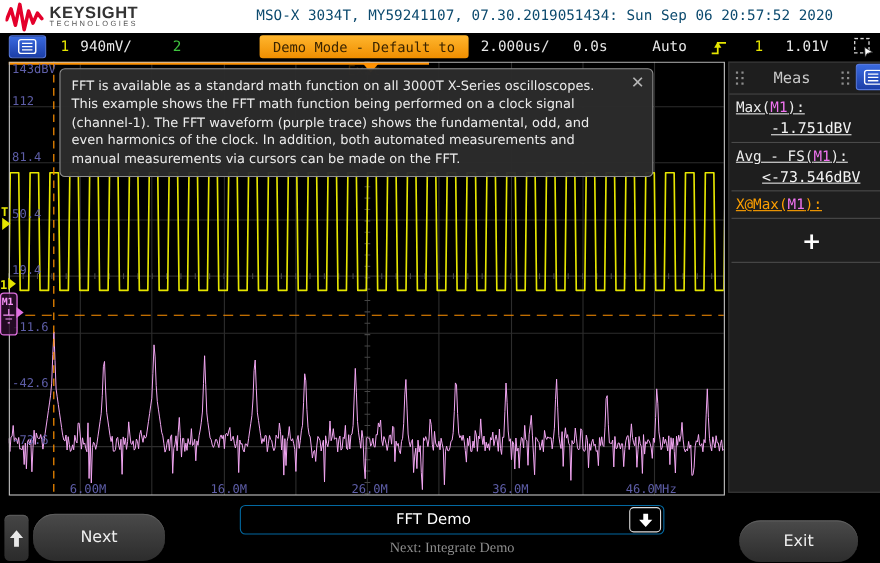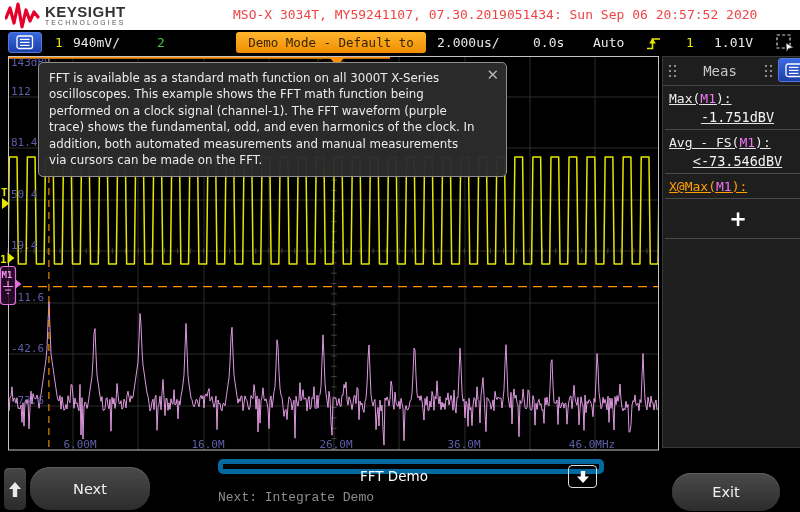--- a/index.html
+++ b/index.html
@@ -5,40 +5,40 @@
   html,body{margin:0;padding:0;background:#000;}
   body{position:relative;width:800px;height:512px;overflow:hidden;
        font-family:"DejaVu Sans Mono",monospace;-webkit-font-smoothing:none;}
 
   
   .header{position:absolute;left:0;top:0;width:800px;height:30px;background:#fff;}
   .logo{position:absolute;left:5px;top:1px;display:flex;align-items:center;}
   .brand{margin-left:4px;line-height:1;}
   .brand .name{font-family:"Liberation Sans",sans-serif;font-weight:bold;font-size:15px;color:#333;letter-spacing:.5px;}
   .brand .sub{font-family:"Liberation Sans",sans-serif;font-size:6.8px;color:#555;letter-spacing:2.2px;margin-top:1px;}
-  .scope-title{position:absolute;left:233px;top:7px;font-size:13px;color:#ef4444;white-space:pre;}
+  .scope-title{position:absolute;left:233px;top:7px;font-size:13px;color:#0c4a6e;white-space:pre;}
 
   
   .toolbar{position:absolute;left:0;top:30px;width:800px;height:26px;background:#000;color:#e8e8e8;font-size:13px;}
   .toolbar .item{position:absolute;top:0;line-height:26px;}
   .menu-btn{position:absolute;left:8px;top:2px;width:34px;height:21px;background:linear-gradient(#3a6ae0,#1c3fa8);
             border:1px solid #5577dd;border-radius:3px;display:flex;align-items:center;justify-content:center;padding:0;cursor:pointer;}
   .ch1{color:#e6e600;}
   .ch2{color:#3fc43f;}
   .demo-btn{position:absolute;left:236px;top:2px;width:190px;height:21px;border:none;border-radius:3px;
             background:linear-gradient(#ffb62e,#ef8e00);color:#3a2400;font-family:"DejaVu Sans Mono",monospace;
             font-size:12.5px;line-height:21px;text-align:center;cursor:pointer;padding:0;}
   .trig-glyph{position:absolute;left:646px;top:5px;}
   .sel-icon{position:absolute;left:776px;top:4px;}
 
   
   .scope{position:absolute;left:0;top:56px;width:662px;height:396px;}
 
   
-  .popup{position:absolute;left:38px;top:62px;width:469px;box-sizing:border-box;z-index:6;
+  .popup{position:absolute;left:54px;top:62px;width:540px;box-sizing:border-box;z-index:6;
          background:rgba(43,43,43,.97);border:1.5px solid #8f8f8f;border-radius:5px;
          padding:7px 28px 8px 10px;font-family:"DejaVu Sans",sans-serif;
          font-size:11.8px;line-height:16.4px;color:#ececec;}
   .popup .close{position:absolute;right:7px;top:3px;color:#b5b5b5;font-size:15px;
                 font-family:"DejaVu Sans",sans-serif;cursor:pointer;background:none;border:none;padding:0;}
 
   
   .sidebar{position:absolute;left:662px;top:56px;width:152px;height:392px;background:#1e1e1e;
            border:1px solid #3a3a3a;box-sizing:border-box;color:#e4e4e4;}
   .meas-header{position:relative;height:28px;border-bottom:1px solid #454545;}
@@ -61,28 +61,28 @@
 
   
   .bottombar{position:absolute;left:0;top:452px;width:800px;height:60px;background:#000;}
   .soft-btn{position:absolute;border:none;border-radius:20px;background:linear-gradient(#4a4a4a,#2c2c2c);
             box-shadow:inset 0 1px 0 #5d5d5d;color:#efefef;font-family:"DejaVu Sans",sans-serif;
             font-size:14.5px;cursor:pointer;}
   .up-btn{position:absolute;left:4px;top:16px;width:22px;height:42px;border:none;border-radius:5px;
           background:linear-gradient(#454545,#2b2b2b);box-shadow:inset 0 1px 0 #585858;cursor:pointer;padding:0;}
   .next-btn{left:30px;top:15px;width:120px;height:43px;}
   .exit-btn{left:672px;top:21px;width:108px;height:38px;}
-  .dropdown{position:absolute;left:218px;top:7px;width:386px;height:15px;box-sizing:border-box;
-            border:5px solid #0369a1;border-radius:5px;background:#000;cursor:pointer;}
+  .dropdown{position:absolute;left:218px;top:7px;width:386px;height:27px;box-sizing:border-box;
+            border:1px solid #0369a1;border-radius:5px;background:#000;cursor:pointer;}
   .dropdown .dd-label{position:absolute;left:0;right:34px;text-align:center;line-height:25px;
             color:#fff;font-family:"DejaVu Sans",sans-serif;font-size:13.5px;}
   .dd-arrow{position:absolute;right:2px;top:1px;width:29px;height:23px;box-sizing:border-box;
             border:1px solid #dcdcdc;border-radius:4px;display:flex;align-items:center;justify-content:center;}
-  .next-hint{position:absolute;left:218px;top:38px;width:386px;text-align:left;color:#8d8d8d;
-             font-family:Liberation Mono, monospace;font-size:13px;}
+  .next-hint{position:absolute;left:218px;top:38px;width:386px;text-align:center;color:#8d8d8d;
+             font-family:Liberation Serif, serif;font-size:13px;}
 </style>
 </head>
 <body>
 
 <div class="header">
   <div class="logo">
     <svg width="36" height="28">
       <polyline points="1,17 5,7 9,22 13,3 17,26 21,9 25,20 29,11 33,16" fill="none" stroke="#e4002b" stroke-width="3.2" stroke-linejoin="round" stroke-linecap="round"></polyline>
     </svg>
     <div class="brand">
@@ -100,21 +100,21 @@
       <line x1="4" y1="4.4" x2="13.5" y2="4.4" stroke="#fff" stroke-width="1.2"></line>
       <line x1="4" y1="7.4" x2="13.5" y2="7.4" stroke="#fff" stroke-width="1.2"></line>
       <line x1="4" y1="10.4" x2="13.5" y2="10.4" stroke="#fff" stroke-width="1.2"></line>
     </svg>
   </button>
   <span class="item ch1" style="left:55px">1</span>
   <span class="item" style="left:73px">940mV/</span>
   <span class="item ch2" style="left:157px">2</span>
   <button class="demo-btn">Demo Mode - Default to Exit</button>
   <span class="item" style="left:437px">2.000us/</span>
-  <span class="item" style="left:533px">0.0s</span>
+  <span class="item" style="left:521px">0.0s</span>
   <span class="item" style="left:593px">Auto</span>
   <span class="trig-glyph">
     <svg width="15" height="16">
       <polyline points="1,13.5 6.5,13.5 6.5,4 14,4" fill="none" stroke="#e6e600" stroke-width="1.6"></polyline>
       <polygon points="3.2,8.5 9.8,8.5 6.5,3" fill="#e6e600"></polygon>
     </svg>
   </span>
   <span class="item ch1" style="left:686px">1</span>
   <span class="item" style="left:714px">1.01V</span>
   <span class="sel-icon">

